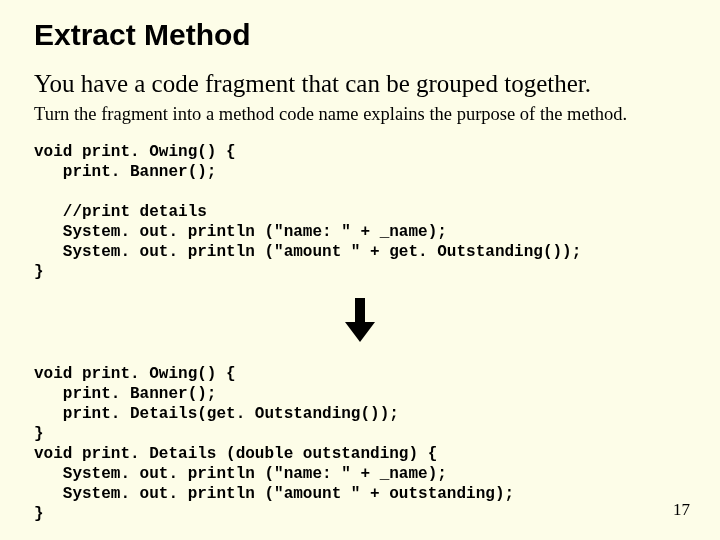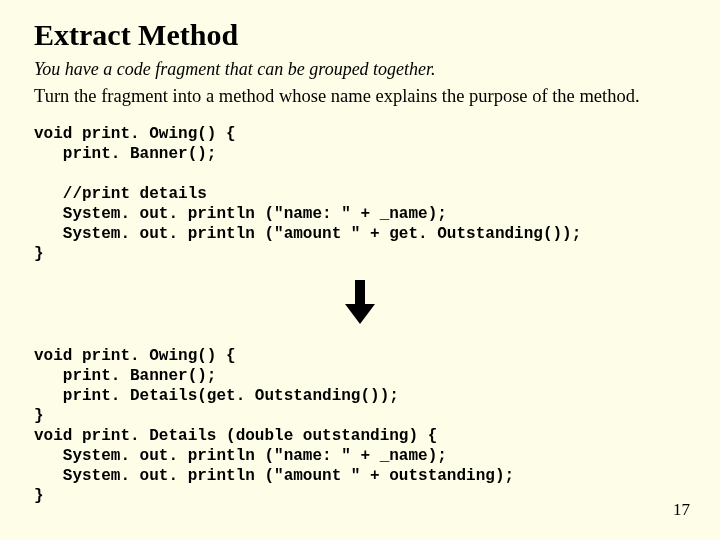--- a/index.html
+++ b/index.html
@@ -17,26 +17,25 @@
     padding: 18px 34px 0 34px;
     box-sizing: border-box;
     width: 100%;
     height: 100%;
     position: relative;
   }
   .title {
     font-size: 30px;
     font-weight: bold;
     margin: 0 0 6px 0;
-    font-family: Liberation Serif, serif;
+    font-family: Liberation Sans, sans-serif;
   }
   .problem {
-    font-style: italic;
-    font-size: 18px;
-    margin: 6px 0 4px 0;
+    font-size: 25px;
+    margin: 16px 0 4px 0;
     line-height: 1.25;
   }
   .solution {
     font-size: 18.5px;
     margin: 2px 0 14px 0;
     line-height: 1.25;
   }
   .code {
     font-family: 'Courier New', Courier, monospace;
     font-weight: bold;
@@ -64,21 +63,21 @@
 </style>
 </head>
 <body>
 
 <div class="slide">
 
   <h1 class="title">Extract Method</h1>
 
   <p class="problem">You have a code fragment that can be grouped together.</p>
 
-  <p class="solution">Turn the fragment into a method whose name explains the purpose of the method.</p>
+  <p class="solution">Turn the fragment into a method code name explains the purpose of the method.</p>
 
   <div class="code">void print. Owing() {
    print. Banner();
 
    //print details
    System. out. println ("name: " + _name);
    System. out. println ("amount " + get. Outstanding());
 }</div>
 
   <div class="arrow-wrap">

